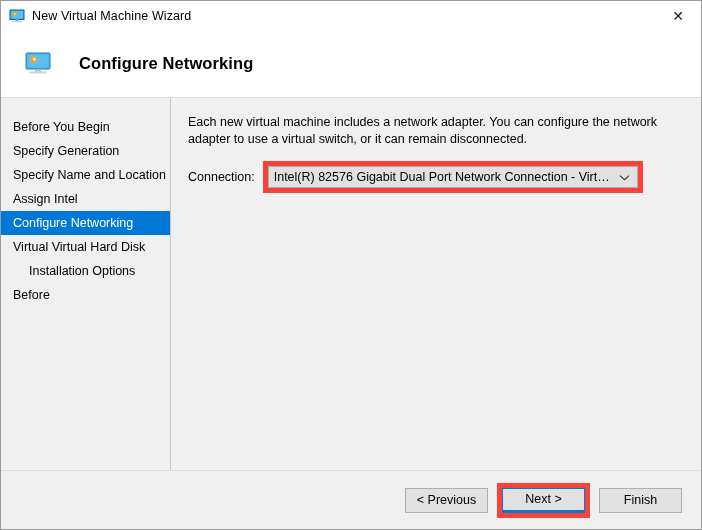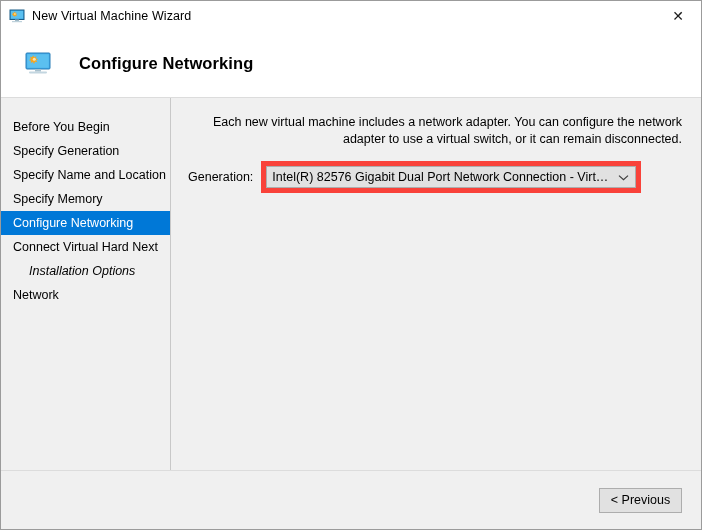--- a/index.html
+++ b/index.html
@@ -120,33 +120,31 @@
     height: 24px;
     line-height: 24px;
     padding-left: 12px;
     font-size: 12.5px;
     color: #000000;
     white-space: nowrap;
     cursor: default;
   }
   .nav-item.indent {
     padding-left: 28px;
-    font-style: italic;
   }
   .nav-item.active {
     background: #0078d7;
     color: #ffffff;
   }
 
   .content {
     flex: 1 1 auto;
     padding: 16px 14px 0 17px;
     position: relative;
     background: #f0f0f0;
-    text-align: right;
   }
   .desc {
     font-size: 12.5px;
     color: #000000;
     line-height: 17px;
     max-width: 494px;
     margin: 0 0 13px 0;
   }
   .conn-row {
     display: flex;
@@ -268,43 +266,47 @@
     </span>
     <span class="header-title">Configure Networking</span>
   </div>
 
   <div class="body">
 
     <nav class="sidebar">
       <div class="nav-item">Before You Begin</div>
       <div class="nav-item">Specify Generation</div>
       <div class="nav-item">Specify Name and Location</div>
-      <div class="nav-item">Specify Memory</div>
+      <div class="nav-item">Assign Intel</div>
       <div class="nav-item active">Configure Networking</div>
-      <div class="nav-item">Connect Virtual Hard Next</div>
+      <div class="nav-item">Virtual Virtual Hard Disk</div>
       <div class="nav-item indent">Installation Options</div>
-      <div class="nav-item">Network</div>
+      <div class="nav-item">Before</div>
     </nav>
 
     <section class="content">
       <p class="desc">Each new virtual machine includes a network adapter. You can configure the network adapter to use a virtual switch, or it can remain disconnected.</p>
 
       <div class="conn-row">
-        <span class="conn-label">Generation:</span>
+        <span class="conn-label">Connection:</span>
         <span class="redbox">
           <div class="combo">
             <span class="combo-text">Intel(R) 82576 Gigabit Dual Port Network Connection - Virtual Switch</span>
             <span class="combo-arrow">
               <svg width="11" height="7" viewBox="0 0 11 7">
                 <path d="M1 1.6 L5.5 5.6 L10 1.6" fill="none" stroke="#3c3c3c" stroke-width="1.2"></path>
               </svg>
             </span>
           </div>
         </span>
       </div>
     </section>
   </div>
 
   <div class="footer">
     <button class="btn">&lt; Previous</button>
+    <span class="btn-wrap-red">
+      <button class="btn default">Next &gt;</button>
+    </span>
+    <button class="btn">Finish</button>
   </div>
 
 </div>
 
 </body></html>

